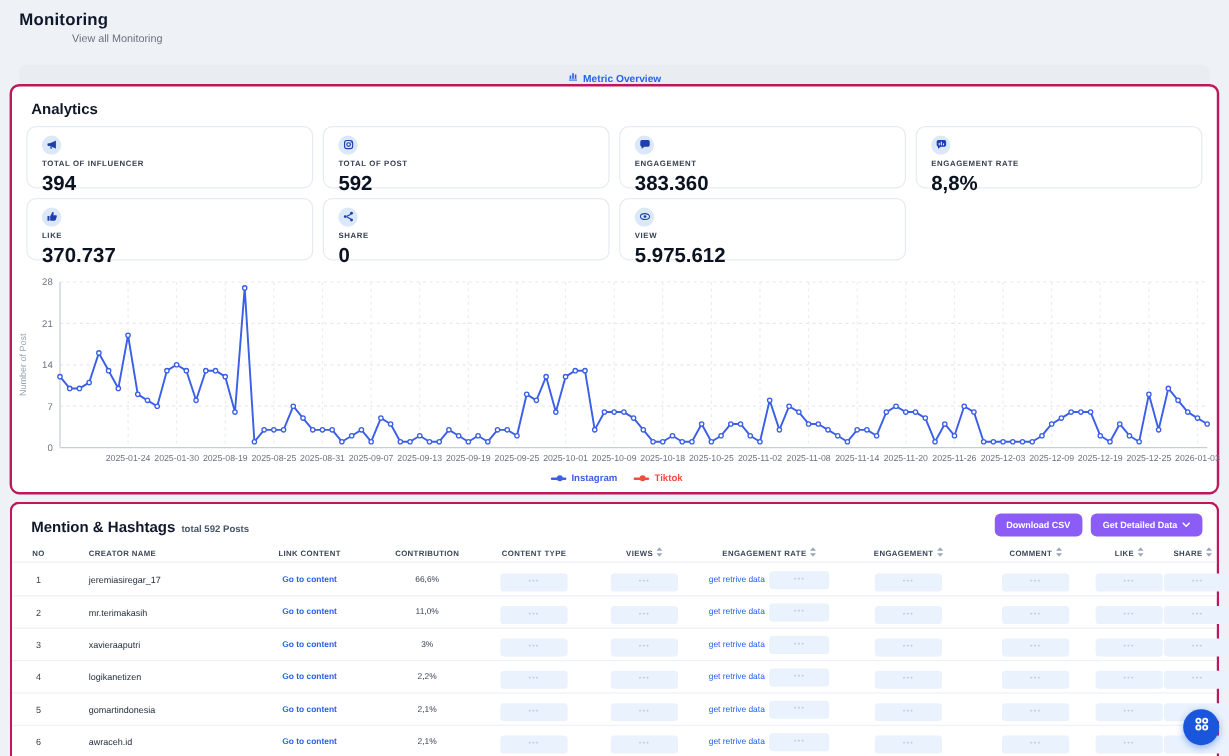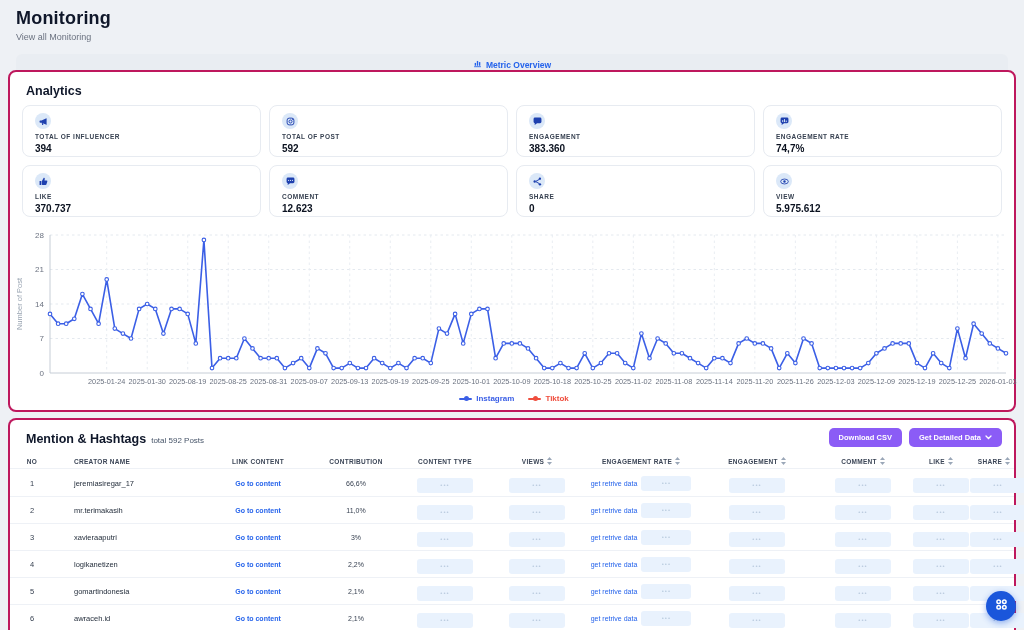--- a/index.html
+++ b/index.html
@@ -1,22 +1,22 @@
 <!DOCTYPE html>
 <html><head>
 <meta charset="utf-8">
 <style>
   * { margin:0; padding:0; box-sizing:border-box; }
   html,body { width:1024px; height:630px; overflow:hidden; background:#eef1f5;
     font-family:"Liberation Sans", sans-serif; color:#1f2937; }
 
   
   .pg-header { position:absolute; left:16px; top:8px; }
-  .pg-title { font-size:18px; font-weight:800; color:#0f172a; letter-spacing:.2px; }
-  .pg-sub { font-size:9px; color:#6b7280; margin-top:3px; }
+  .pg-title { font-size:14px; font-weight:800; color:#0f172a; letter-spacing:.2px; }
+  .pg-sub { font-size:9px; color:#6b7280; margin-top:3px;margin-left:44px; }
 
   
   .tabbar { position:absolute; left:16px; top:54px; width:992px; height:23px;
     background:#e9edf2; border-radius:6px 6px 0 0; border-bottom:2px solid #5b74e0;
     display:flex; align-items:center; justify-content:center; }
   .tab { display:flex; align-items:center; gap:4px; font-size:8.5px; font-weight:700;
     color:#2563eb; cursor:pointer; }
 
   
   .panel { position:absolute; left:8px; width:1008px; background:#fff;
@@ -28,33 +28,33 @@
     font-weight:800; color:#0f172a; }
 
   
   .metric-grid { position:absolute; left:12px; right:12px; top:33px;
     display:grid; grid-template-columns:repeat(4,1fr); grid-auto-rows:52px; gap:8px; }
   .metric-card { border:1px solid #e7ebf1; border-radius:8px; padding:7px 12px; background:#fff; }
   .metric-icon-wrap { width:16px; height:16px; border-radius:50%; background:#dbe8f8;
     display:flex; align-items:center; justify-content:center; color:#1e40af; }
   .metric-label { font-size:6.5px; font-weight:700; letter-spacing:.5px;
     color:#374151; margin-top:4px; text-transform:uppercase; }
-  .metric-value { font-size:10px; font-weight:800; color:#0b1220; margin-top:3px; }
+  .metric-value { font-size:17px; font-weight:800; color:#0b1220; margin-top:3px; }
 
   
   .chart-wrap { position:absolute; left:0; top:152px; width:1008px; height:168px; }
   .legend { position:absolute; left:0; top:322px; width:1008px; display:flex;
     justify-content:center; gap:14px; }
   .legend-item { display:flex; align-items:center; gap:4px; font-size:8px; font-weight:600; }
   .legend-marker { position:relative; width:13px; height:2px; border-radius:1px; }
   .legend-marker::after { content:""; position:absolute; left:4.5px; top:-1.5px;
     width:5px; height:5px; border-radius:50%; background:inherit; }
 
   
-  .mention-sub { font-size:8px; font-weight:400; color:#475569; margin-left:5px; }
+  .mention-sub { font-size:8px; font-weight:700; color:#475569; margin-left:5px; }
   .mention-actions { position:absolute; right:12px; top:8px; display:flex; gap:7px; }
   .btn { height:19px; padding:0 10px; background:#8b5cf6; border:none; border-radius:5px;
     color:#fff; font-size:7.5px; font-weight:700; font-family:"Liberation Sans",sans-serif;
     display:flex; align-items:center; gap:4px; cursor:pointer; }
 
   
   .trow { display:grid;
     grid-template-columns:44px 148px 112px 84px 94px 90px 118px 114px 98px 58px 48px;
     align-items:center; }
   .thead { position:absolute; left:0; right:0; top:34px; height:15px;
@@ -139,42 +139,30 @@
       <div class="metric-card">
         <div class="metric-icon-wrap">
           <span><svg width="9" height="9" viewBox="0 0 16 16" fill="currentColor">
               <path d="M1 3.5A2.5 2.5 0 0 1 3.5 1h9A2.5 2.5 0 0 1 15 3.5v5A2.5 2.5 0 0 1 12.5 11H7.2L3 14.3V11h.5A2.5 2.5 0 0 1 1 8.5z"></path>
               <rect x="4" y="5.5" width="1.7" height="3.5" fill="#dbe8f8"></rect>
               <rect x="7.1" y="3.8" width="1.7" height="5.2" fill="#dbe8f8"></rect>
               <rect x="10.2" y="6.3" width="1.7" height="2.7" fill="#dbe8f8"></rect>
             </svg></span>
         </div>
         <div class="metric-label">ENGAGEMENT RATE</div>
-        <div class="metric-value">74,7%</div>
+        <div class="metric-value">8,8%</div>
       </div>
       <div class="metric-card">
         <div class="metric-icon-wrap">
           <span><svg width="9" height="9" viewBox="0 0 16 16" fill="currentColor">
               <path d="M1 7h3v7H1zM5 13.4V7.6L8.4 1.3a1.6 1.6 0 0 1 1.9 1.6L9.7 6h3.6a1.6 1.6 0 0 1 1.5 2.1l-1.4 4.2A2 2 0 0 1 11.5 14H6z"></path>
             </svg></span>
         </div>
         <div class="metric-label">LIKE</div>
         <div class="metric-value">370.737</div>
-      </div>
-      <div class="metric-card">
-        <div class="metric-icon-wrap">
-          <span><svg width="9" height="9" viewBox="0 0 16 16" fill="currentColor">
-              <path d="M1 3.5A2.5 2.5 0 0 1 3.5 1h9A2.5 2.5 0 0 1 15 3.5v5A2.5 2.5 0 0 1 12.5 11H7.2L3 14.3V11h.5A2.5 2.5 0 0 1 1 8.5z"></path>
-              <circle cx="4.6" cy="6" r=".95" fill="#dbe8f8"></circle>
-              <circle cx="8" cy="6" r=".95" fill="#dbe8f8"></circle>
-              <circle cx="11.4" cy="6" r=".95" fill="#dbe8f8"></circle>
-            </svg></span>
-        </div>
-        <div class="metric-label">COMMENT</div>
-        <div class="metric-value">12.623</div>
       </div>
       <div class="metric-card">
         <div class="metric-icon-wrap">
           <span><svg width="9" height="9" viewBox="0 0 16 16" fill="currentColor">
               <circle cx="3" cy="8" r="2.1"></circle>
               <circle cx="12.3" cy="3" r="2.1"></circle>
               <circle cx="12.3" cy="13" r="2.1"></circle>
               <path d="M4.6 7.1l6.2-3.4.8 1.4-6.2 3.4zM4.6 8.9l6.2 3.4.8-1.4-6.2-3.4z"></path>
             </svg></span>
         </div>

